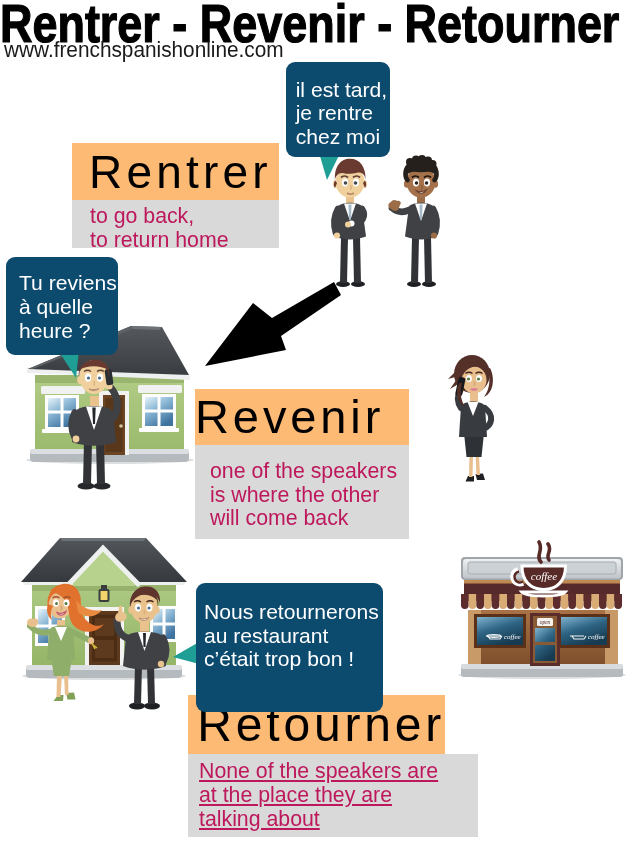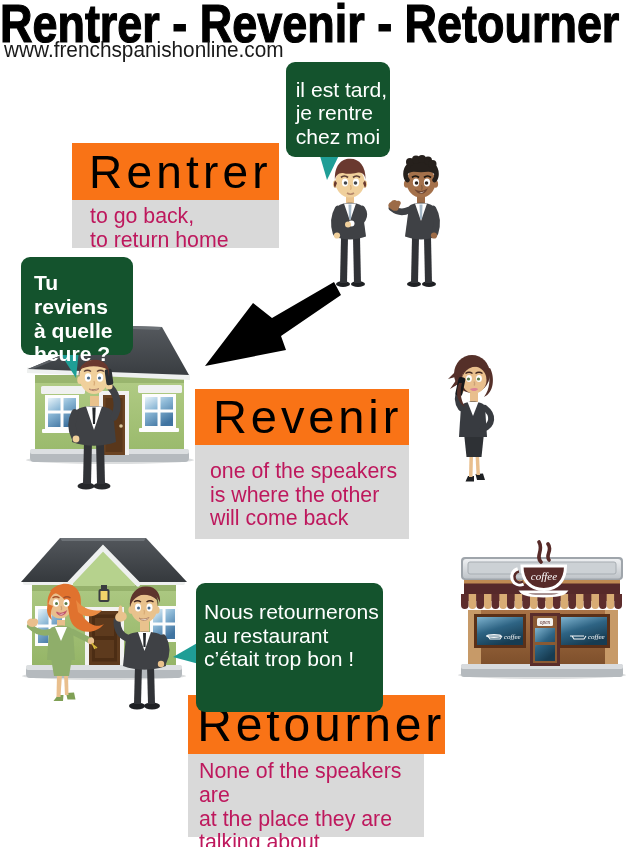--- a/index.html
+++ b/index.html
@@ -4,31 +4,31 @@
 <style>
 html,body{margin:0;padding:0;background:#fff;}
 #page{position:relative;width:634px;height:847px;overflow:hidden;background:#fff;
   font-family:"Liberation Sans",sans-serif;}
 .abs{position:absolute;}
 #title{left:0px;top:-3px;font-weight:bold;font-size:53px;line-height:53px;color:#000;
   white-space:nowrap;transform-origin:0 0;transform:scaleX(0.848);letter-spacing:0px;
   -webkit-text-stroke:1.2px #000;}
 #www{left:4px;top:38.7px;font-weight:normal;font-size:22px;line-height:22px;color:#1a1a1a;
   white-space:nowrap;transform-origin:0 0;transform:scaleX(0.945);}
-.hdr{background:#f97316;color:#000;white-space:nowrap;}
+.hdr{background:#fdba74;color:#000;white-space:nowrap;}
 .bodybox{background:#d9d9d9;color:#be185d;font-size:21.3px;line-height:23.7px;}
-.bub{background:#14532d;color:#fff;border-radius:9px;z-index:6;font-size:21.1px;line-height:23.7px;}
+.bub{background:#0c4a6e;color:#fff;border-radius:9px;z-index:6;font-size:21.1px;line-height:23.7px;}
 #b1h{left:72px;top:143px;width:207px;height:57px;font-size:46px;line-height:58.5px;letter-spacing:4.2px;padding-left:17px;box-sizing:border-box;}
 #b1b{left:72px;top:200px;width:207px;height:48px;line-height:24.5px;padding:3.7px 0 0 18px;box-sizing:border-box;}
-#b2h{left:195px;top:389px;width:214px;height:56px;font-size:47px;line-height:56px;letter-spacing:3.9px;padding-left:18px;box-sizing:border-box;}
+#b2h{left:195px;top:389px;width:214px;height:56px;font-size:47px;line-height:56px;letter-spacing:3.9px;padding-left:0;box-sizing:border-box;}
 #b2b{left:195px;top:445px;width:214px;height:94px;padding:15px 0 0 15px;box-sizing:border-box;}
 #b3h{left:188px;top:695px;width:257px;height:59px;font-size:48px;line-height:59px;letter-spacing:3.8px;padding-left:2px;box-sizing:border-box;text-align:right;}
-#b3b{left:188px;top:754px;width:236px;height:83px;padding:6.2px 0 0 11px;box-sizing:border-box;}
+#b3b{left:188px;top:754px;width:290px;height:83px;padding:6.2px 0 0 11px;box-sizing:border-box;text-decoration:underline;}
 #bub1{left:285.7px;top:61.8px;width:104px;height:95px;padding:15.8px 0 0 10px;box-sizing:border-box;}
-#bub2{left:21px;top:256.7px;width:112px;height:98px;padding:14.7px 0 0 13px;box-sizing:border-box;font-weight:bold;}
+#bub2{left:6px;top:256.7px;width:112px;height:98px;padding:14.7px 0 0 13px;box-sizing:border-box;}
 #bub3{left:196px;top:583.3px;width:187px;height:129px;padding:16.7px 0 0 8px;box-sizing:border-box;}
 svg{display:block;}
 </style>
 </head>
 <body>
 <div id="page">
 
   <div class="abs" id="title">Rentrer - Revenir - Retourner</div>
   <div class="abs" id="www">www.frenchspanishonline.com</div>
 

